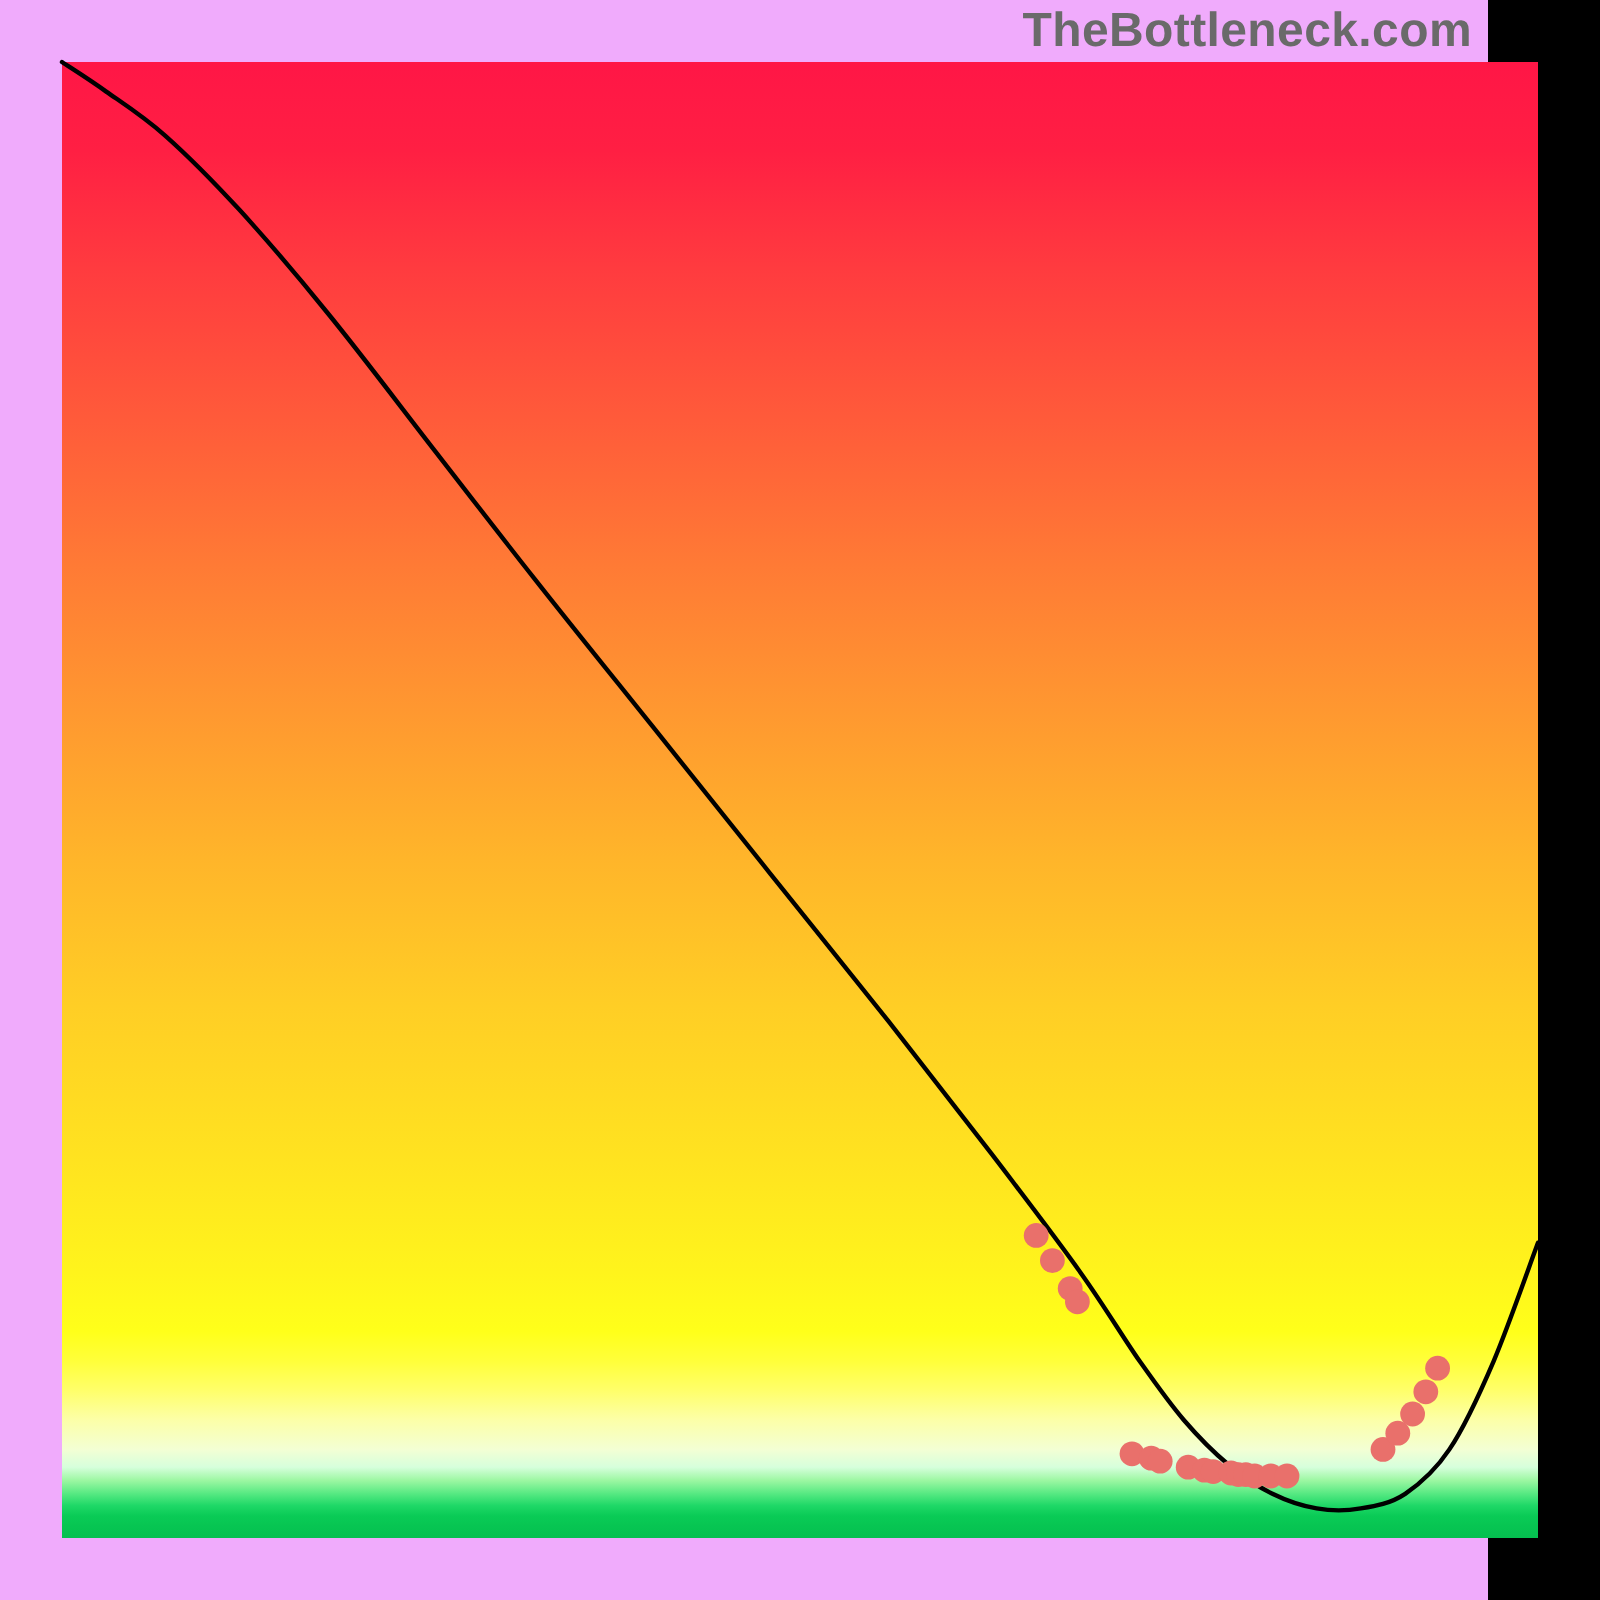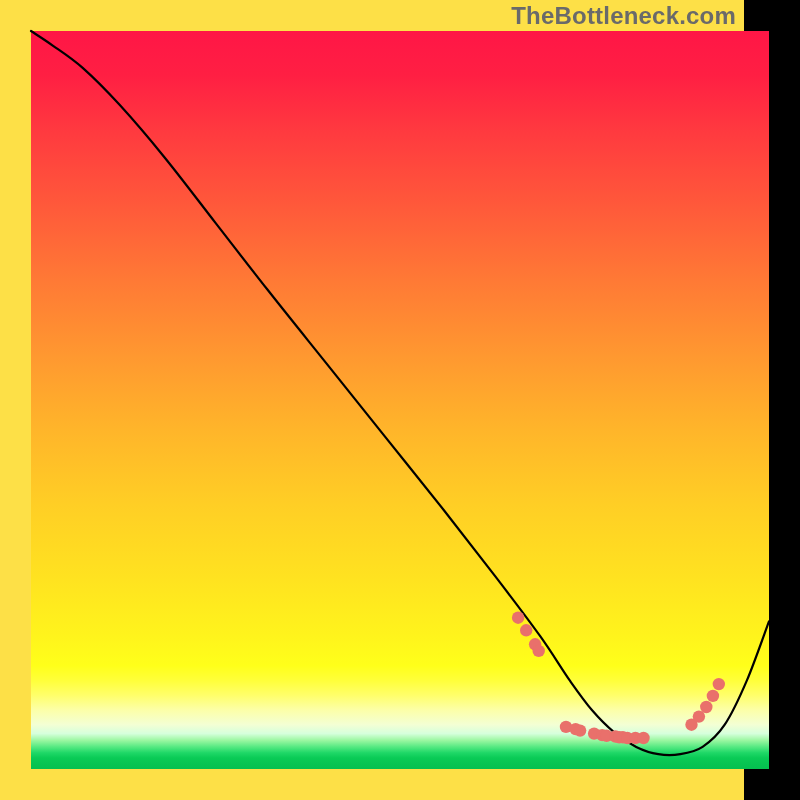--- a/index.html
+++ b/index.html
@@ -8,21 +8,21 @@
     width: 800px;
     height: 800px;
     background: #000;
     overflow: hidden;
     font-family: Arial, Helvetica, sans-serif;
   }
   .frame {
     position: relative;
     width: 744px;
     height: 800px;
-    background: #fde047;
+    background: #f0abfc;
     text-align: right;
   }
   .watermark {
     position: absolute;
     top: 2px;
     right: 8px;
     color: #6a6a6a;
     font-size: 24px;
     font-weight: 600;
     letter-spacing: 0.2px;

